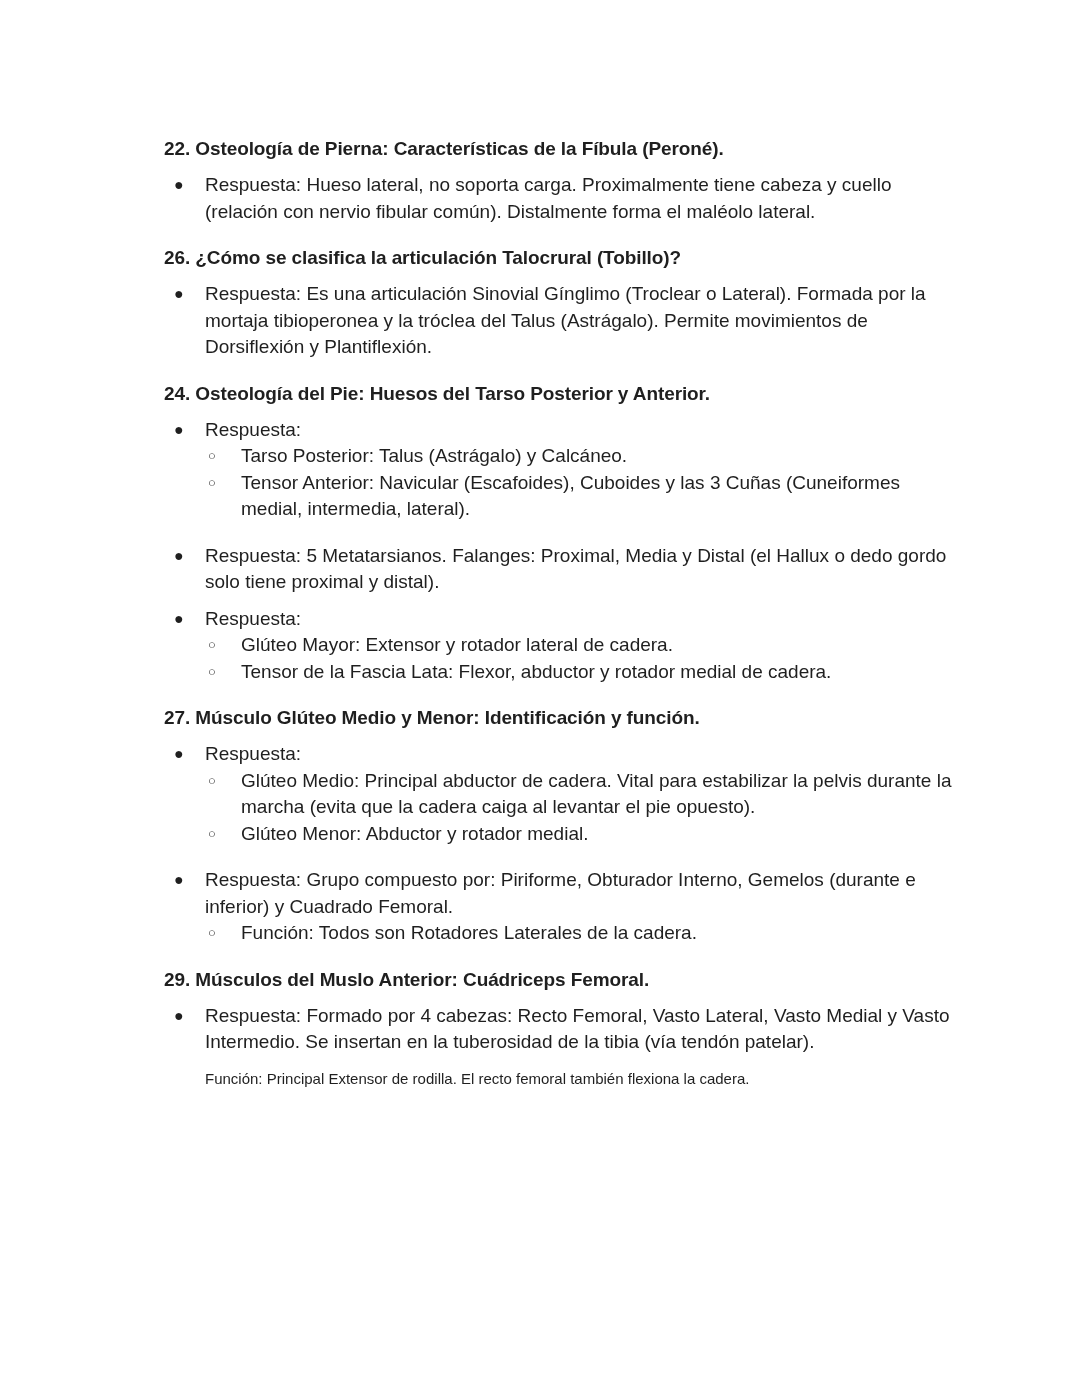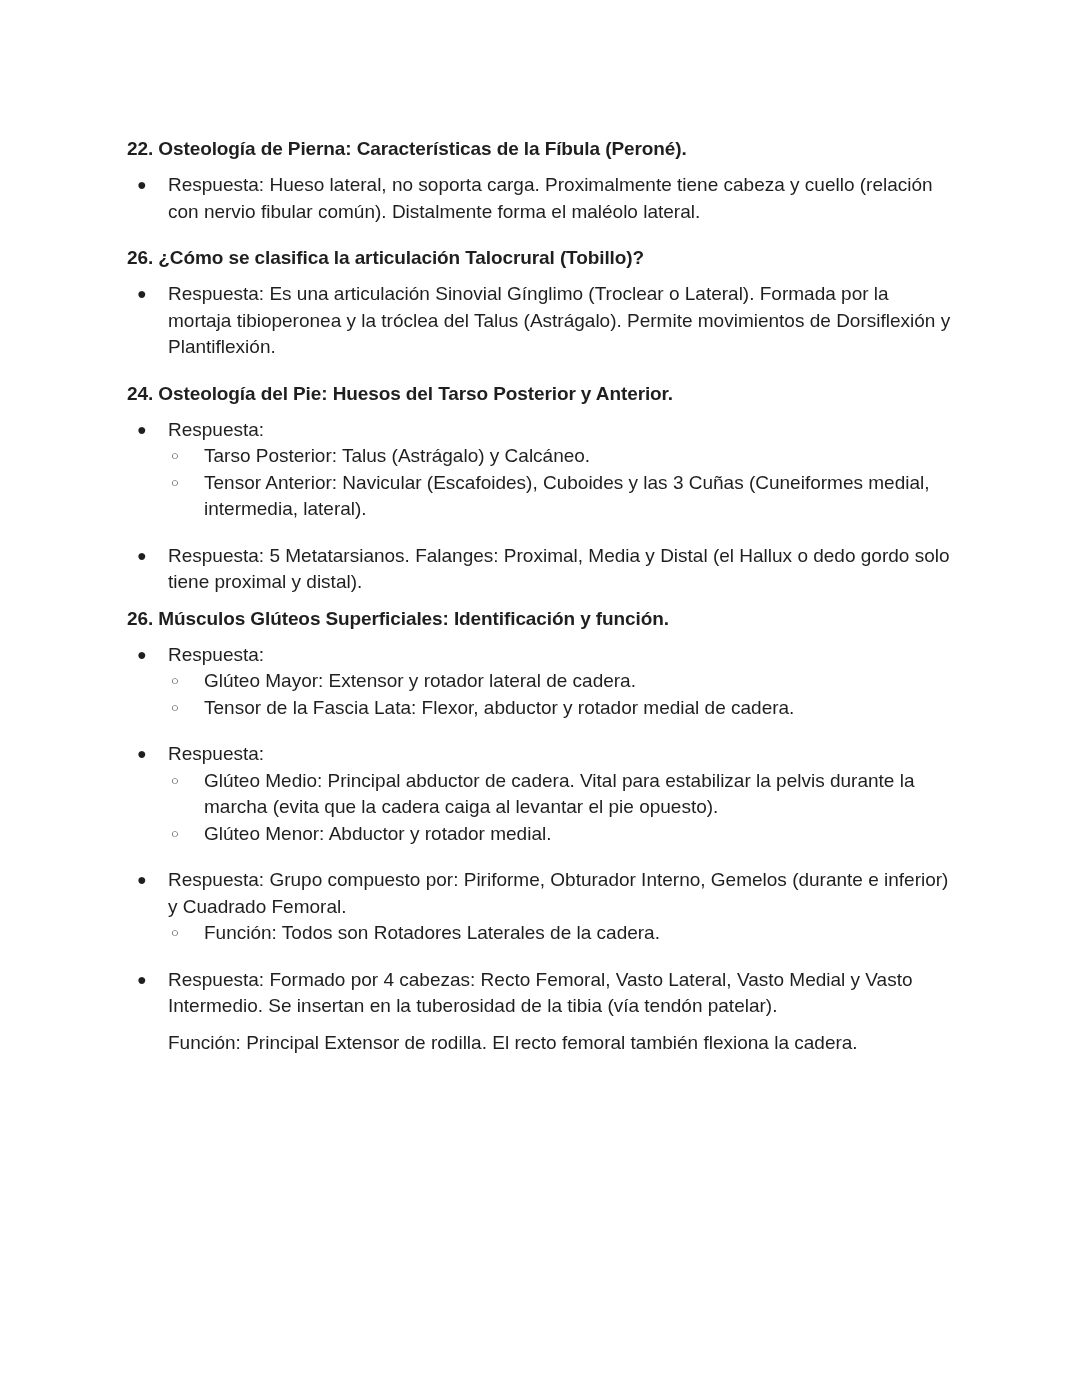--- a/index.html
+++ b/index.html
@@ -4,22 +4,22 @@
 <style>
   html, body { margin:0; padding:0; background:#ffffff; }
   body { width:1080px; height:1397px; position:relative; overflow:hidden;
          font-family:"Liberation Sans", sans-serif; color:#1f1f1f; }
   .page { position:absolute; left:127px; top:136px; width:830px; }
   .q-title { font-weight:bold; font-size:19px; line-height:26px; margin:0; letter-spacing:-0.1px; }
   .ans { position:relative; padding-left:41px; font-size:19px; line-height:26.5px; margin:10px 0 0 0; }
   .ans .dot { position:absolute; left:10px; top:0; font-size:16px; }
   .sub { position:relative; padding-left:77px; font-size:19px; line-height:26.5px; margin:0; }
   .sub .circ { position:absolute; left:44px; top:0; font-size:13px; }
-  .cont { padding-left:41px; font-size:19px; line-height:26.5px; margin:10px 0 0 0; }
-  .sec { margin-bottom:20px; }
+  .cont { padding-left:41px; font-size:15px; line-height:26.5px; margin:10px 0 0 0; }
+  .sec { margin-bottom:20px;margin-left:37px; }
   .sec.tight { margin-bottom:10px; }
   b { font-weight:normal; }
 </style>
 </head>
 <body>
 
 <div class="page">
 
   <div class="sec">
     <p class="q-title"><span>22.</span> <span>Osteología de Pierna: Características de la Fíbula (Peroné).</span></p>
@@ -36,35 +36,36 @@
     <p class="ans"><span class="dot">●</span><b>Respuesta:</b></p>
     <p class="sub"><span class="circ">○</span><b>Tarso Posterior:</b><span> Talus (Astrágalo) y Calcáneo.</span></p>
     <p class="sub"><span class="circ">○</span><b>Tensor Anterior:</b><span> Navicular (Escafoides), Cuboides y las 3 Cuñas (Cuneiformes medial, intermedia, lateral).</span></p>
   </div>
 
   <div class="sec tight">
     <p class="ans"><span class="dot">●</span><b>Respuesta:</b><span> 5 Metatarsianos. Falanges: Proximal, Media y Distal (el Hallux o dedo gordo solo tiene proximal y distal).</span></p>
   </div>
 
   <div class="sec">
-    <p class="q-title"><span>26.</span> <span>Músculos Glúteos Superficiales: Identificación y función.</span></p>
     <p class="ans"><span class="dot">●</span><b>Respuesta:</b></p>
     <p class="sub"><span class="circ">○</span><b>Glúteo Mayor:</b><span> Extensor y rotador lateral de cadera.</span></p>
     <p class="sub"><span class="circ">○</span><b>Tensor de la Fascia Lata:</b><span> Flexor, abductor y rotador medial de cadera.</span></p>
   </div>
 
   <div class="sec">
+    <p class="q-title"><span>27.</span> <span>Músculo Glúteo Medio y Menor: Identificación y función.</span></p>
     <p class="ans"><span class="dot">●</span><b>Respuesta:</b></p>
     <p class="sub"><span class="circ">○</span><b>Glúteo Medio:</b><span> Principal </span><b>abductor</b><span> de cadera. Vital para estabilizar la pelvis durante la marcha (evita que la cadera caiga al levantar el pie opuesto).</span></p>
     <p class="sub"><span class="circ">○</span><b>Glúteo Menor:</b><span> Abductor y rotador medial.</span></p>
   </div>
 
   <div class="sec">
     <p class="ans"><span class="dot">●</span><b>Respuesta:</b><span> Grupo compuesto por: Piriforme, Obturador Interno, Gemelos (durante e inferior) y Cuadrado Femoral.</span></p>
     <p class="sub"><span class="circ">○</span><b>Función:</b><span> Todos son </span><b>Rotadores Laterales</b><span> de la cadera.</span></p>
   </div>
 
   <div class="sec">
+    <p class="q-title"><span>29.</span> <span>Músculos del Muslo Anterior: Cuádriceps Femoral.</span></p>
     <p class="ans"><span class="dot">●</span><b>Respuesta:</b><span> Formado por 4 cabezas: Recto Femoral, Vasto Lateral, Vasto Medial y Vasto Intermedio. Se insertan en la tuberosidad de la tibia (vía tendón patelar).</span></p>
     <p class="cont"><b>Función:</b><span> Principal </span><b>Extensor de rodilla</b><span>. El recto femoral también flexiona la cadera.</span></p>
   </div>
 
 </div>
 
 </body></html>

